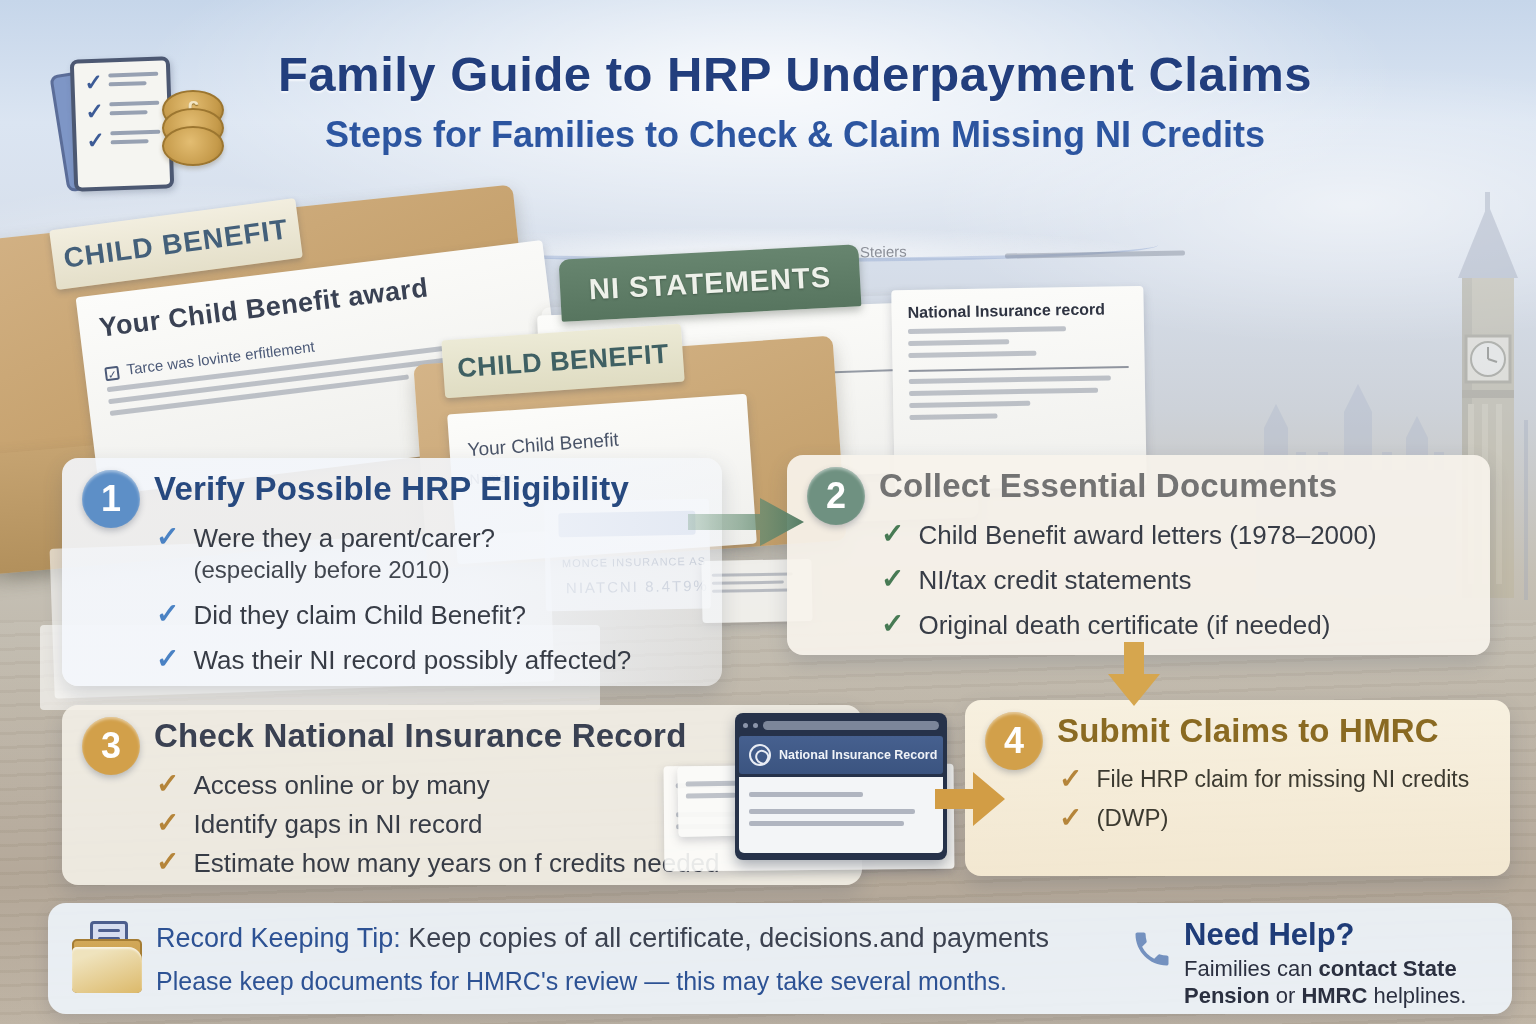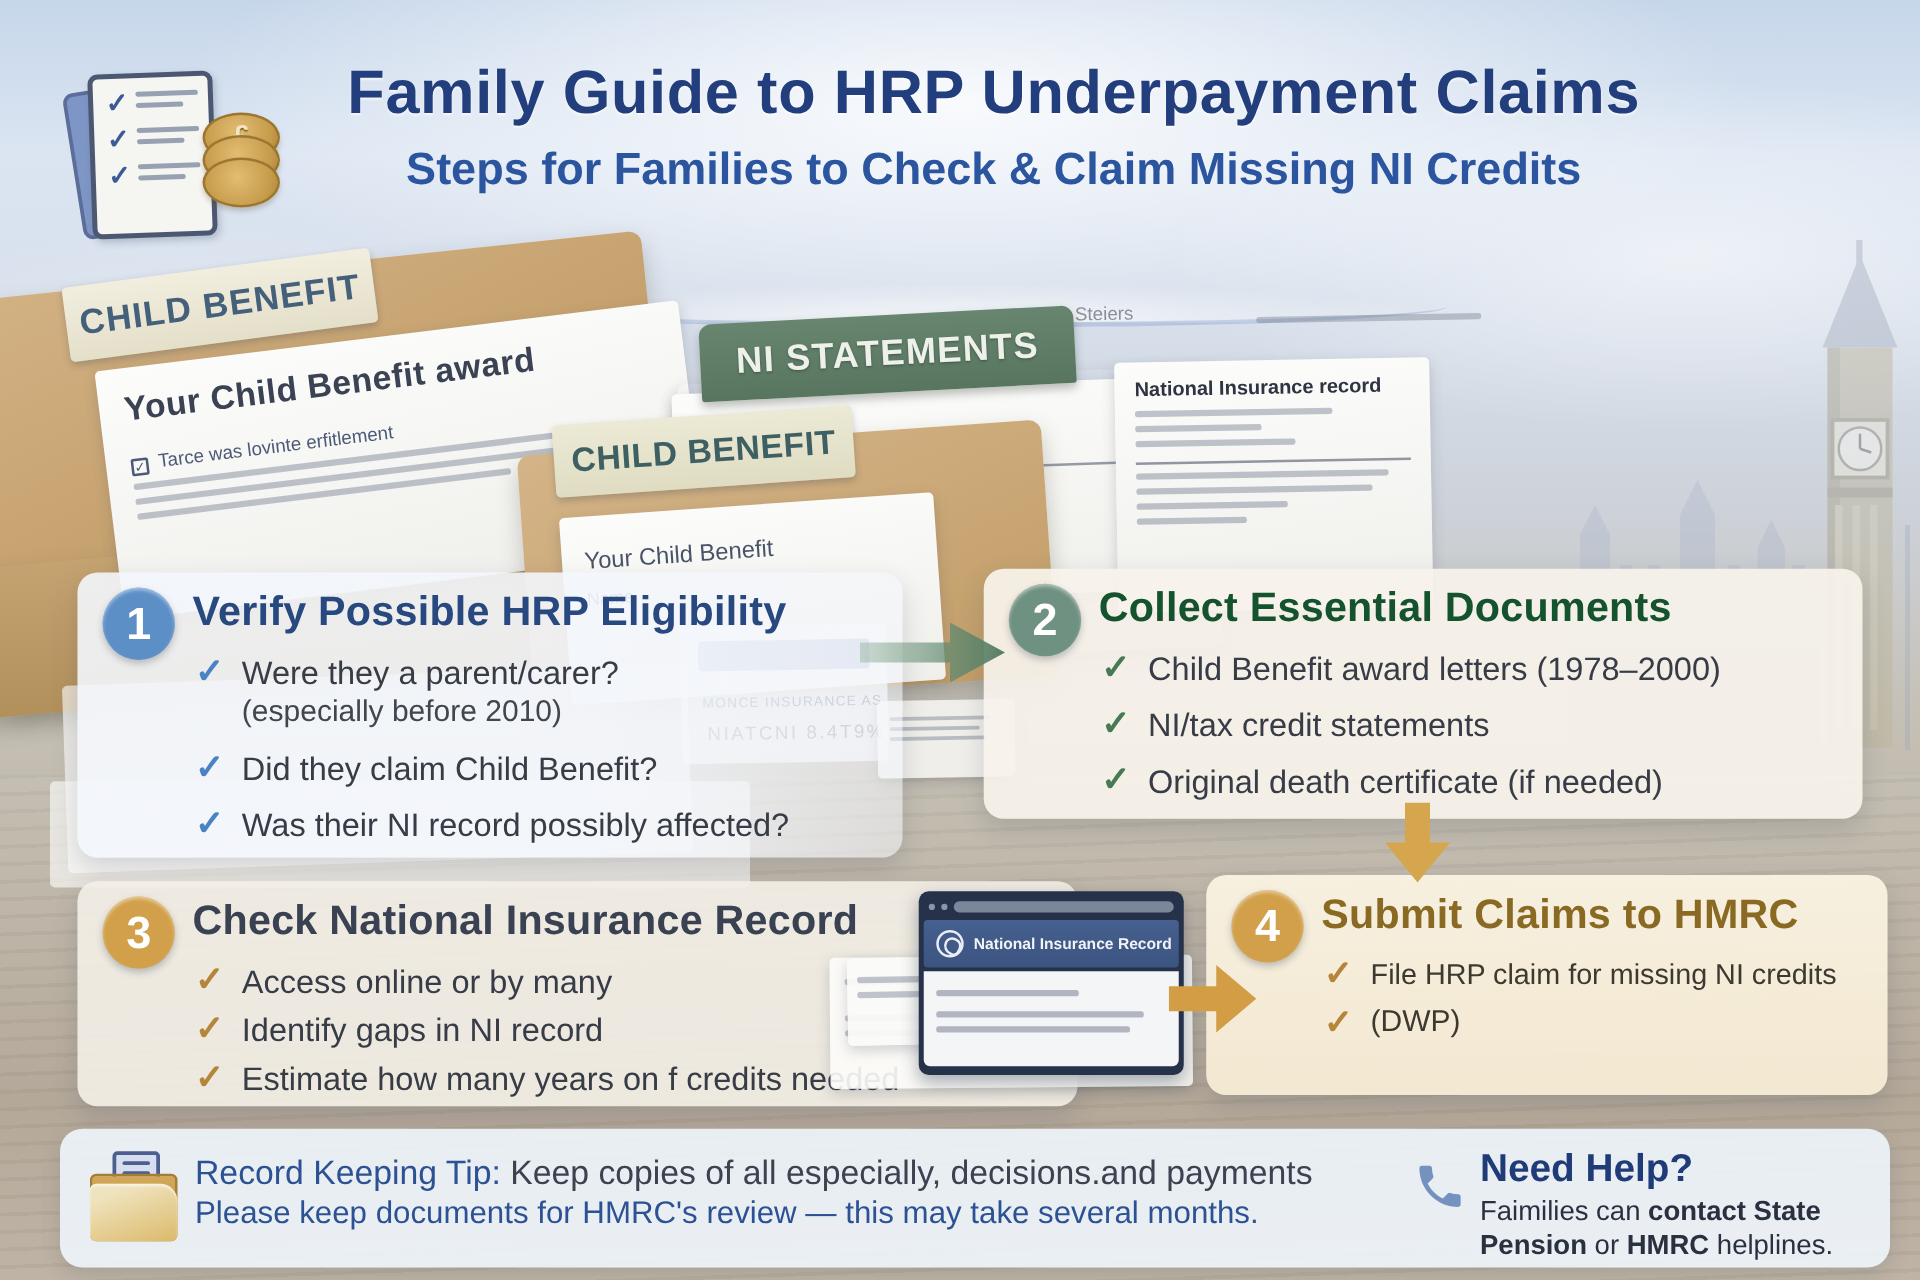--- a/index.html
+++ b/index.html
@@ -114,21 +114,21 @@
     background:linear-gradient(180deg, rgba(250,243,226,.95), rgba(246,235,212,.95)); }
   .num{ position:absolute; left:20px; top:12px; width:58px; height:58px; border-radius:50%;
     display:flex; align-items:center; justify-content:center; color:#fff; font-size:36px; font-weight:bold;
     box-shadow:inset 0 2px 3px rgba(255,255,255,.45), 0 3px 6px rgba(60,70,90,.3); }
   .n1{ background:#5d8fc7; }
   .n2{ background:#6f9181; }
   .n3{ background:#d2a04a; }
   .n4{ background:#d2a04a; }
   .card h3{ margin:12px 0 0 92px; font-size:33px; font-weight:bold; letter-spacing:.2px; }
   .t1{ color:#27497f; }
-  .t2{ color:#14532d; }
+  .t2{ color:#737373; }
   .t3{ color:#3a4152; }
   .t4{ color:#8a6a22; }
   .card ul{ list-style:none; margin:14px 0 0 94px; }
   .card li{ display:flex; gap:14px; margin-bottom:13px; font-size:26px; color:#373c46; line-height:32px; }
   .card3 li{ margin-bottom:7px; }
   .card4 li{ font-size:23px; line-height:30px; margin-bottom:9px; color:#3c3a30; }
   .check{ font-weight:bold; font-size:28px; line-height:30px; }
   .k1{ color:#4a82c4; } .k2{ color:#477a54; } .k3{ color:#b5853a; } .k4{ color:#b5853a; }
   .sub{ font-size:24px; color:#41464f; }
   .sub:empty{ display:none; }
@@ -161,21 +161,21 @@
   .folder-icon{ position:absolute; left:22px; top:18px; width:76px; height:76px; }
   .fi-doc{ position:absolute; left:20px; top:0; width:38px; height:32px; background:#d7def0;
     border:3px solid #4d5f8e; border-radius:4px; }
   .fi-doc i{ display:block; height:3px; background:#4d5f8e; border-radius:2px; margin:5px 5px 0; }
   .fi-back{ position:absolute; left:2px; top:18px; width:70px; height:54px; border-radius:5px;
     background:linear-gradient(180deg,#d2a858,#bf9344); border:2px solid #a5украї7d34; border:2px solid #a57d34; }
   .fi-flap{ position:absolute; left:2px; top:26px; width:70px; height:46px; border-radius:5px 14px 5px 5px;
     background:linear-gradient(160deg,#efe3bd 20%,#dcb96a); box-shadow:inset 0 2px 2px rgba(255,255,255,.6); }
   .tip-line1{ position:absolute; left:108px; top:20px; font-size:27px; color:#3c4250; white-space:nowrap; }
   .tip-label{ font-weight:normal; color:#2d5294; }
-  .tip-line2{ position:absolute; left:108px; top:53px; font-size:25px; color:#2d5294; white-space:nowrap; }
+  .tip-line2{ position:absolute; left:108px; top:64px; font-size:25px; color:#2d5294; white-space:nowrap; }
   .phone-icon{ position:absolute; left:1082px; top:24px; }
   .help-title{ position:absolute; left:1136px; top:14px; font-size:31px; font-weight:bold; color:#1f3c78; }
   .help-text{ position:absolute; left:1136px; top:52px; width:300px; font-size:22px; line-height:27px; color:#2b3040; }
   .help-text b{ font-weight:bold; }
 </style>
 </head>
 <body>
 
 <div class="canvas">
   <div class="desk-grain"></div>
@@ -435,21 +435,21 @@
   <div class="footer">
     <div class="folder-icon">
       <div class="fi-doc">
           <i></i>
           <i></i>
         </div>
       <div class="fi-back"></div>
       <div class="fi-flap"></div>
     </div>
     <div class="tip-line1">
-      <span class="tip-label">Record Keeping Tip:</span><span> Keep copies of all especially, decisions.and payments</span>
+      <span class="tip-label">Record Keeping Tip:</span><span> Keep copies of all certificate, decisions.and payments</span>
     </div>
     <div class="tip-line2">Please keep documents for HMRC's review — this may take several months.</div>
     <svg class="phone-icon" width="44" height="44" viewBox="0 0 24 24">
       <path fill="#7491bf" d="M6.62 10.79c1.44 2.83 3.76 5.14 6.59 6.59l2.2-2.2c.27-.27.67-.36 1.02-.24 1.12.37 2.33.57 3.57.57.55 0 1 .45 1 1V20c0 .55-.45 1-1 1-9.39 0-17-7.61-17-17 0-.55.45-1 1-1h3.5c.55 0 1 .45 1 1 0 1.25.2 2.45.57 3.57.11.35.03.74-.25 1.02l-2.2 2.2z"></path>
     </svg>
     <div class="help-title">Need Help?</div>
     <div class="help-text">
       <span>Faimilies can </span><b>contact State Pension</b><span> or </span><b>HMRC</b><span> helplines.</span>
     </div>
   </div>

